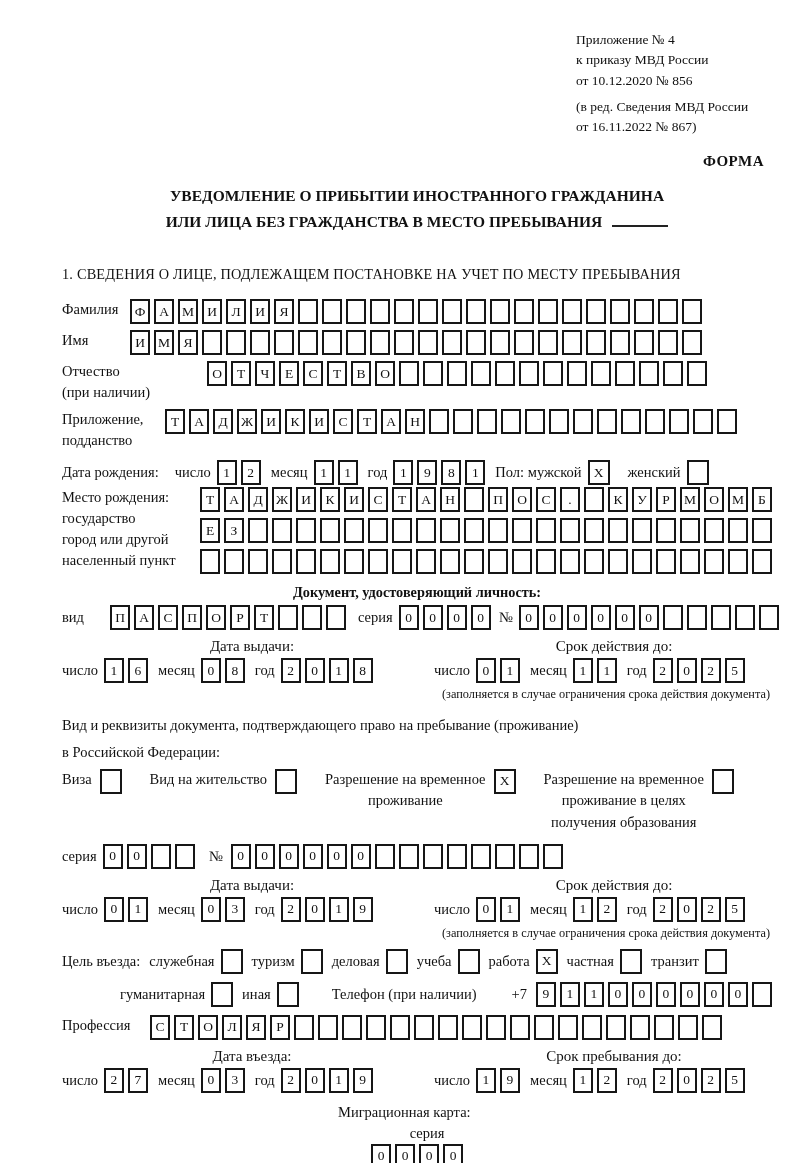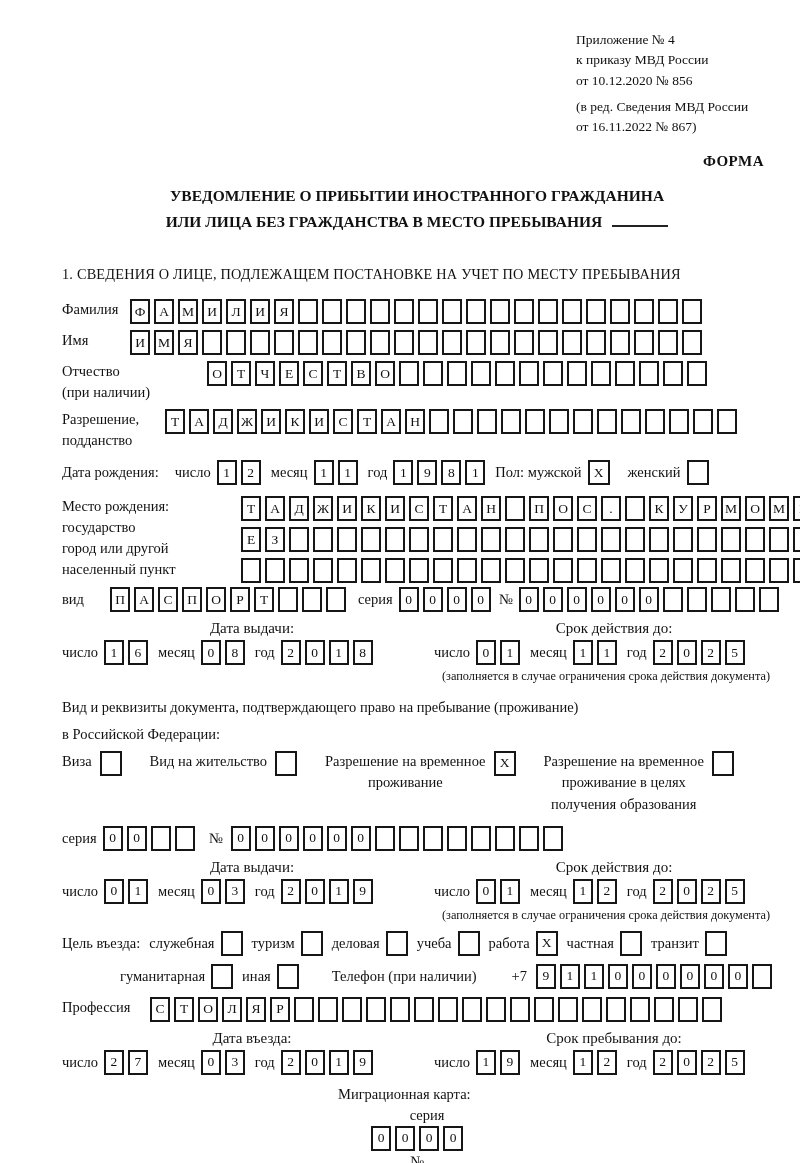--- a/index.html
+++ b/index.html
@@ -143,21 +143,21 @@
         <span class="box"></span>
         <span class="box"></span>
         <span class="box"></span>
         <span class="box"></span>
         <span class="box"></span>
       </div>
   </div>
 
   <div class="row">
     <div class="lbl w103">
-      <div>Разрешение,</div>
+      <div>Приложение,</div>
       <div>подданство</div>
     </div>
     <div class="boxes">
         <span class="box">Т</span>
         <span class="box">А</span>
         <span class="box">Д</span>
         <span class="box">Ж</span>
         <span class="box">И</span>
         <span class="box">К</span>
         <span class="box">И</span>
@@ -203,21 +203,21 @@
     <span class="lbl sp">Пол: мужской</span>
     <span class="boxes cb">
         <span class="box">X</span>
       </span>
     <span class="lbl sp2">женский</span>
     <span class="boxes cb">
         <span class="box"></span>
       </span>
   </div>
 
-  <div class="row" style="margin-top:11px;gap:41px;">
+  <div class="row" style="margin-top:2px;">
     <div class="lbl w130">
       <div>Место рождения:</div>
       <div>государство</div>
       <div>город или другой</div>
       <div>населенный пункт</div>
     </div>
     <div class="stack">
       <div class="boxes">
           <span class="box">Т</span>
           <span class="box">А</span>
@@ -292,20 +292,21 @@
           <span class="box"></span>
           <span class="box"></span>
           <span class="box"></span>
           <span class="box"></span>
           <span class="box"></span>
           <span class="box"></span>
         </div>
     </div>
   </div>
 
+  <div class="center-bold">Документ, удостоверяющий личность:</div>
 
   <div class="rowc" style="margin-top:4px;">
     <span class="lbl" style="width:48px;">вид</span>
     <span class="boxes">
         <span class="box">П</span>
         <span class="box">А</span>
         <span class="box">С</span>
         <span class="box">П</span>
         <span class="box">О</span>
         <span class="box">Р</span>

